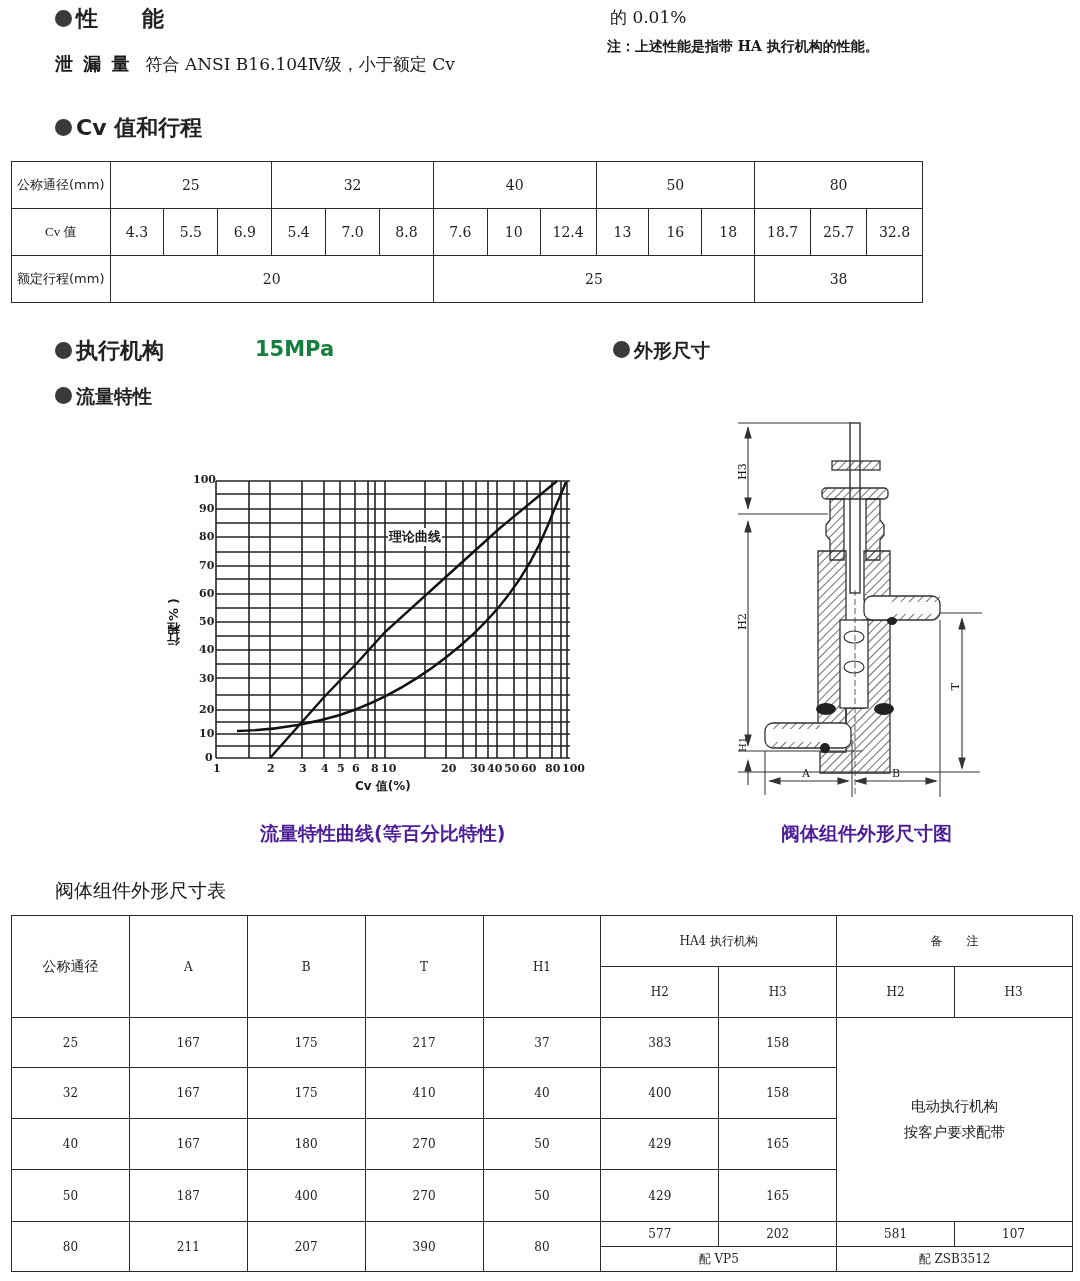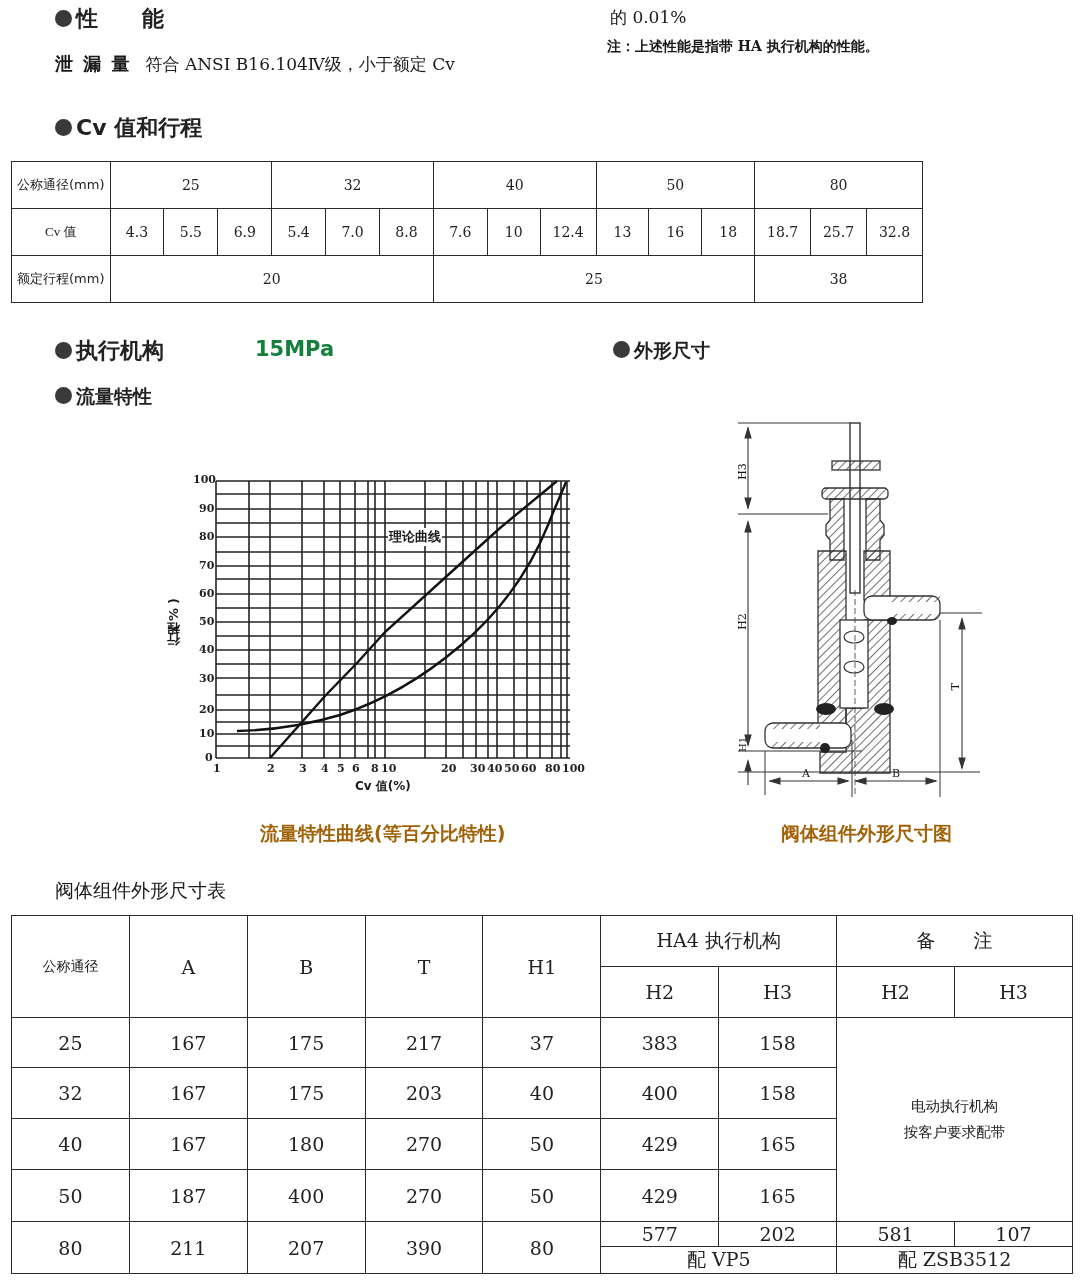--- a/index.html
+++ b/index.html
@@ -5,22 +5,22 @@
   html, body { margin:0; padding:0; background:#ffffff; }
   body { width:1080px; height:1281px; position:relative; overflow:hidden; color:#1a1a1a;
          font-family:"DejaVu Sans", sans-serif; }
   .abs { position:absolute; }
   .h-bullet { font-family:"DejaVu Sans", sans-serif; font-weight:bold; font-size:22px; color:#222; }
   .dot { display:inline-block; width:17px; height:17px; border-radius:50%; background:#3a3a3a; margin-right:4px; vertical-align:-1px; }
   .serif { font-family:"DejaVu Serif", serif; }
   table { border-collapse:collapse; position:absolute; }
   td { border:1.5px solid #2a2a2a; text-align:center; font-family:"DejaVu Serif", serif; font-size:14px; color:#222; padding:0; }
   .t1 td { height:46px; }
-  .t2 td { font-size:19px; }
-  .caption { font-family:"DejaVu Sans", sans-serif; font-weight:bold; font-size:19px; color:#a16207;text-align:center; }
+  .t2 td { font-size:12px; }
+  .caption { font-family:"DejaVu Sans", sans-serif; font-weight:bold; font-size:19px; color:#4c1d95;text-align:center; }
   .ticklbl { font-family:"DejaVu Serif", serif; font-size:11px; font-weight:bold; color:#222; position:absolute; }
 </style>
 </head>
 <body>
 
 <div class="abs h-bullet" style="left:55px; top:4px;">
   <span class="dot"></span><span style="white-space:pre;">性　　能</span>
 </div>
 <div class="abs" style="left:55px; top:52px; font-size:18px;">
   <span style="font-weight:bold; letter-spacing:2px; margin-right:14px;">泄 漏 量</span><span class="serif" style="font-size:17px;">符合 ANSI B16.104Ⅳ级，小于额定 Cv</span>
@@ -302,21 +302,21 @@
     <td>158</td>
     <td colspan="2" rowspan="4" style="font-family:Liberation Mono, monospace; font-size:14.5px; line-height:26px;">
       <div>电动执行机构</div>
       <div>按客户要求配带</div>
     </td>
   </tr>
   <tr style="height:51px;">
     <td>32</td>
     <td>167</td>
     <td>175</td>
-    <td>203</td>
+    <td>410</td>
     <td>40</td>
     <td>400</td>
     <td>158</td>
   </tr>
   <tr style="height:51px;">
     <td>40</td>
     <td>167</td>
     <td>180</td>
     <td>270</td>
     <td>50</td>

